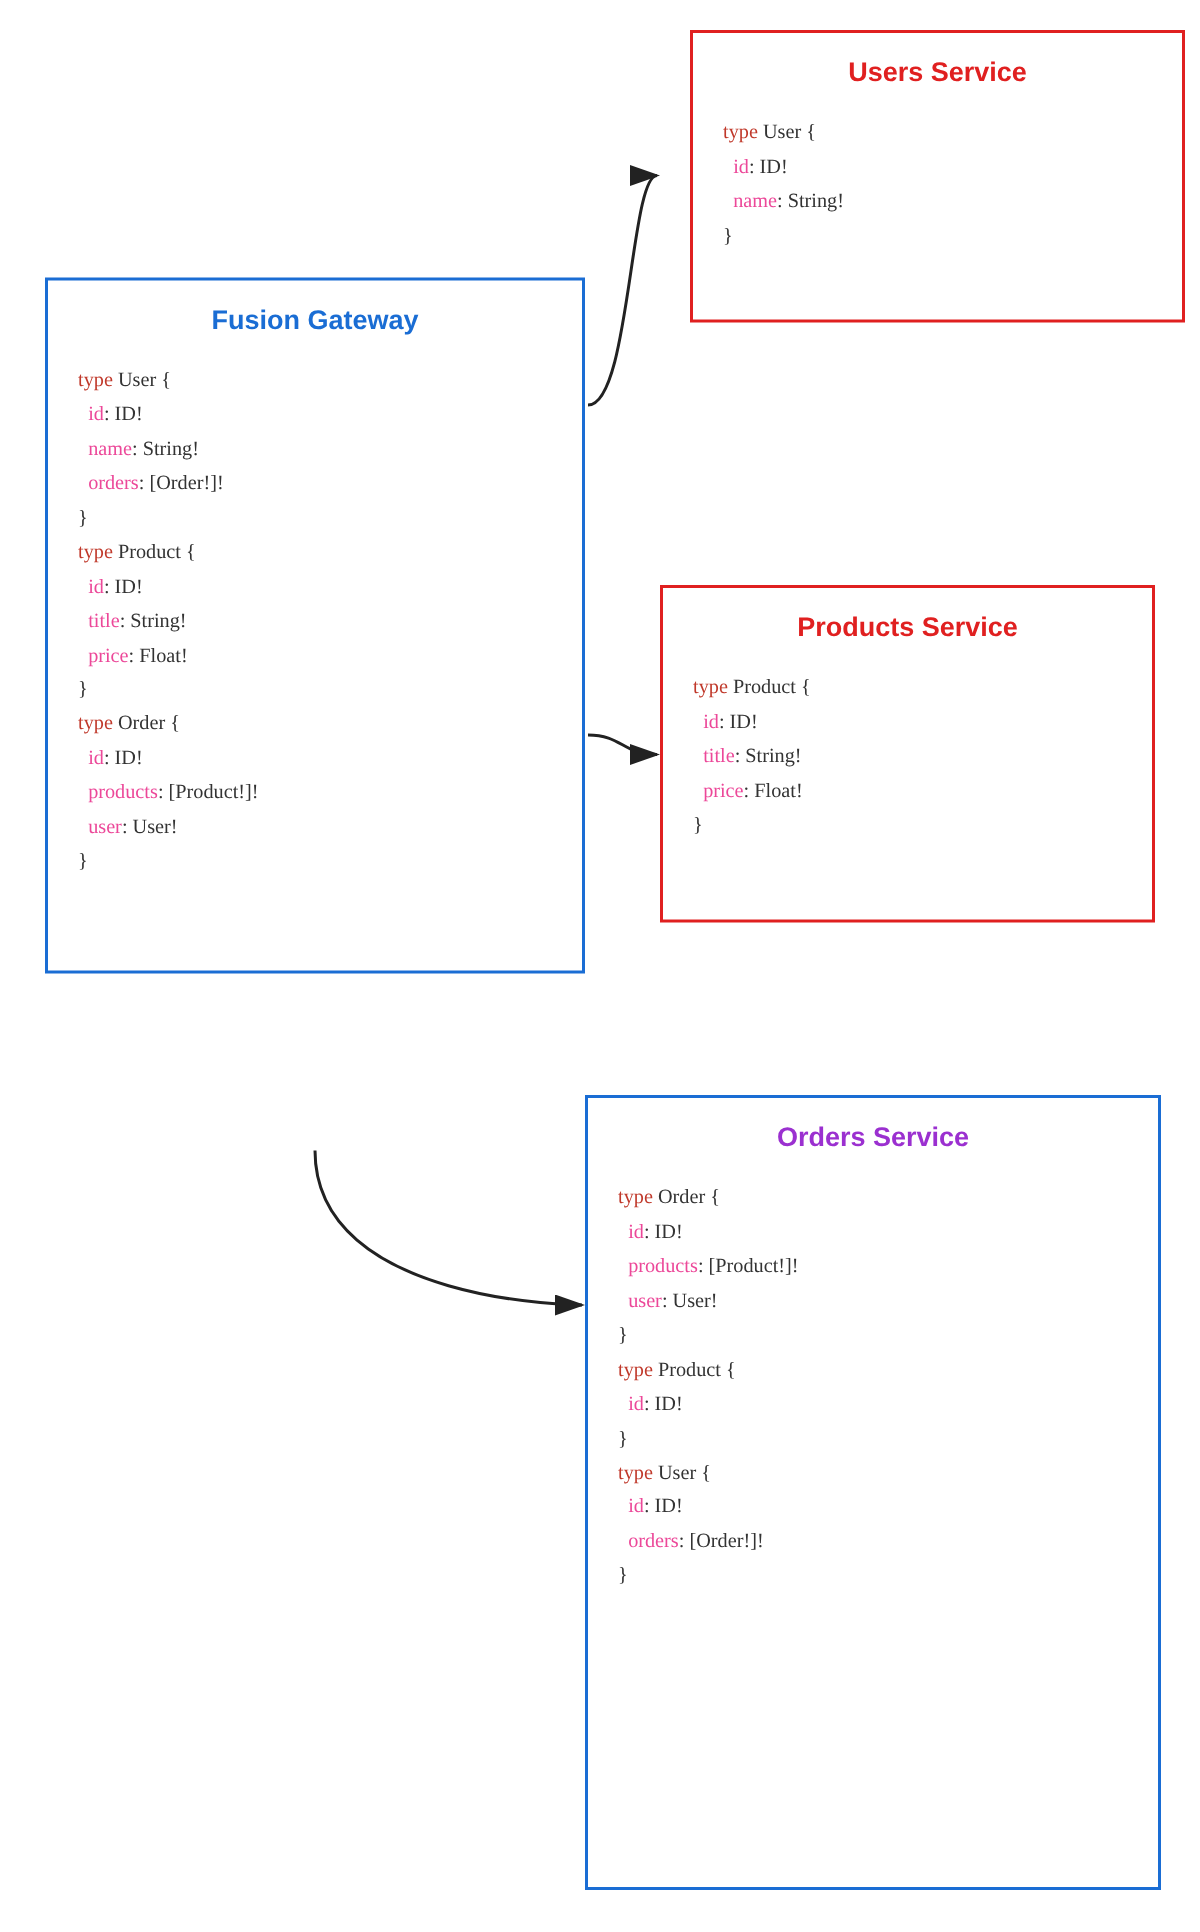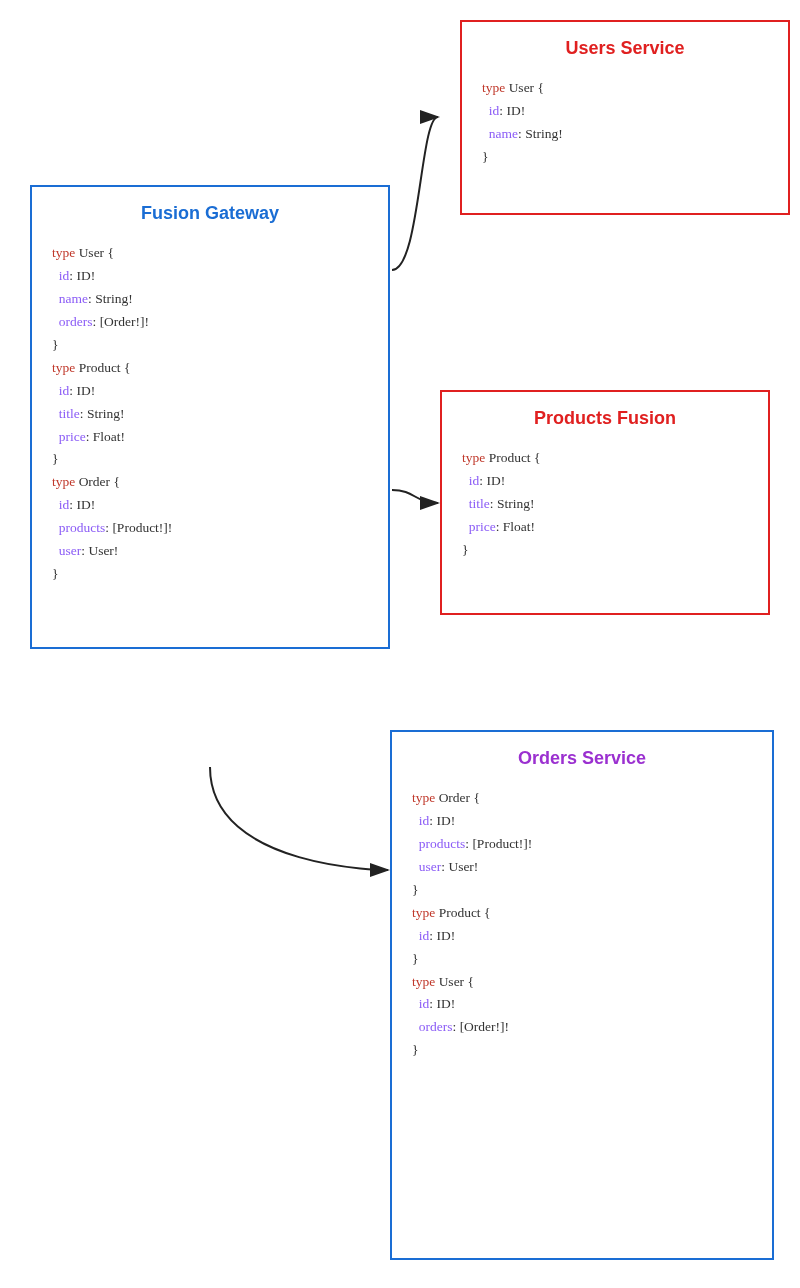--- a/index.html
+++ b/index.html
@@ -70,21 +70,21 @@
     .title-red { color: #e02020; }
     .title-purple { color: #9b30d0; }
 
     .code-block {
       font-family: Liberation Serif, serif;
       font-size: 13.5px;
       line-height: 1.7;
     }
 
     .kw { color: #c0392b; } 
-    .field { color: #8b5cf6; } 
+    .field { color: #ec4899; } 
     .plain { color: #333333; }
 
     
     .arrows-svg {
       position: absolute;
       top: 0;
       left: 0;
       width: 800px;
       height: 1288px;
       pointer-events: none;
@@ -120,21 +120,21 @@
     <div class="box-title title-red">Users Service</div>
     <div class="code-block">
       <div><span class="kw">type</span><span class="plain"> User {</span></div>
       <div>&nbsp;&nbsp;<span class="field">id</span><span class="plain">: ID!</span></div>
       <div>&nbsp;&nbsp;<span class="field">name</span><span class="plain">: String!</span></div>
       <div><span class="plain">}</span></div>
     </div>
   </div>
 
   <div class="box box-products">
-    <div class="box-title title-red">Products Fusion</div>
+    <div class="box-title title-red">Products Service</div>
     <div class="code-block">
       <div><span class="kw">type</span><span class="plain"> Product {</span></div>
       <div>&nbsp;&nbsp;<span class="field">id</span><span class="plain">: ID!</span></div>
       <div>&nbsp;&nbsp;<span class="field">title</span><span class="plain">: String!</span></div>
       <div>&nbsp;&nbsp;<span class="field">price</span><span class="plain">: Float!</span></div>
       <div><span class="plain">}</span></div>
     </div>
   </div>
 
   <div class="box box-orders">

